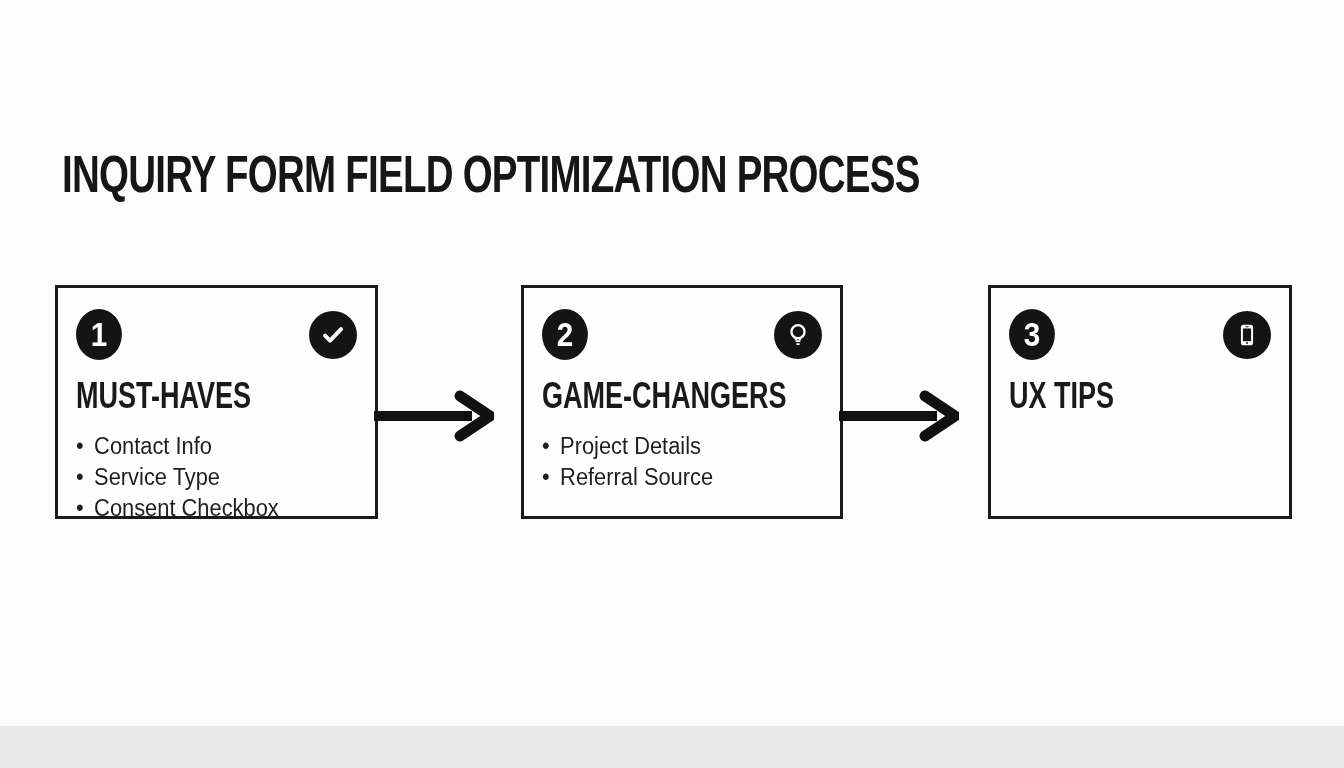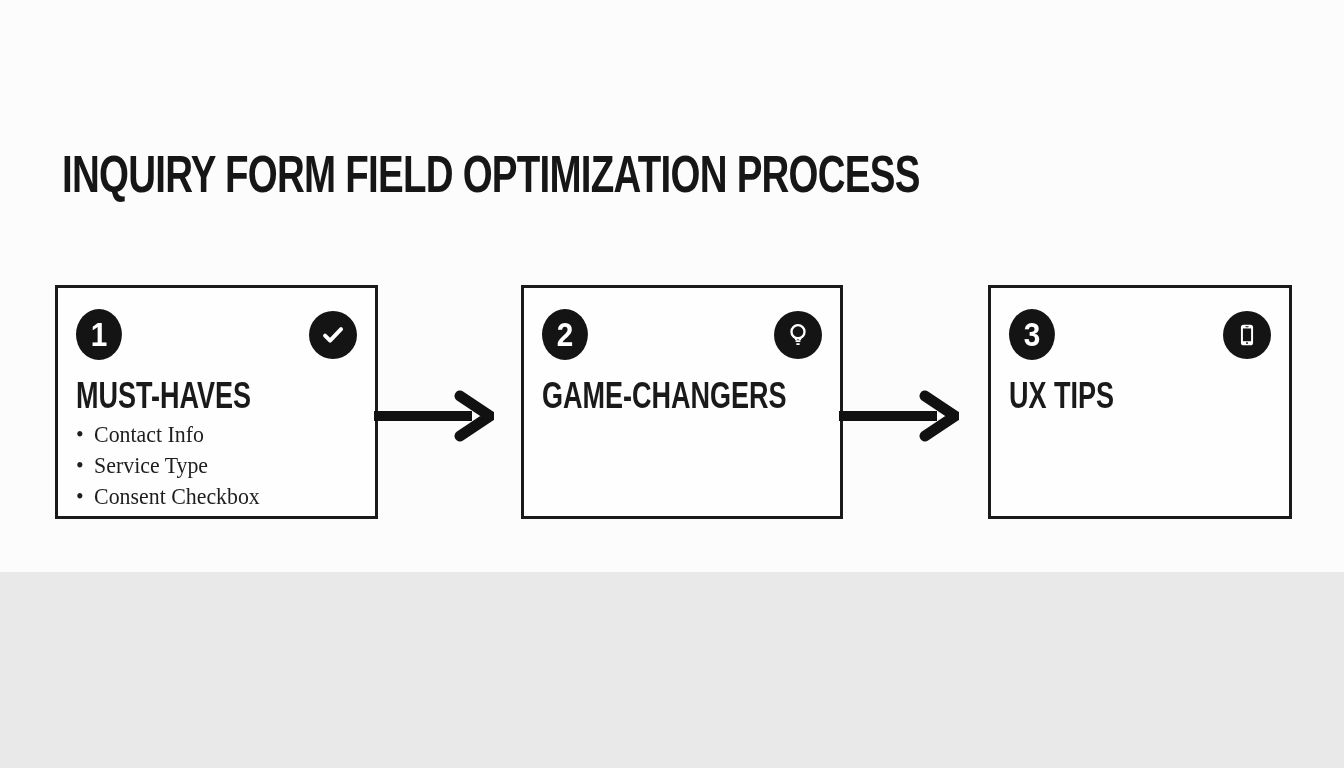--- a/index.html
+++ b/index.html
@@ -3,21 +3,21 @@
 <meta charset="utf-8">
 <style>
   html, body { margin: 0; padding: 0; }
   body {
     font-family: "Liberation Sans", sans-serif;
     background: #e9e9e9;
   }
   .canvas {
     position: relative;
     width: 1344px;
-    height: 572px;
+    height: 726px;
     background: #fcfcfc;
     overflow: hidden;
   }
   .title {
     position: absolute;
     left: 62px;
     top: 148px;
     margin: 0;
     font-size: 52px;
     font-weight: bold;
@@ -73,23 +73,22 @@
     font-size: 37px;
     line-height: 46px;
     font-weight: bold;
     color: #1a1a1a;
     white-space: nowrap;
     transform: scaleX(0.73);
     transform-origin: left center;
   }
   .bullets {
     list-style: none;
-    margin: 0 0 0 0;
+    margin: 12px 0 0 0;
     padding: 0;
-    font-family: Liberation Serif, serif;
   }
   .bullets li {
     font-size: 23px;
     line-height: 31px;
     color: #1e1e1e;
     white-space: nowrap;
     transform: scaleX(0.95);
     transform-origin: left center;
   }
   .bullets li::before {
@@ -140,20 +139,24 @@
       <div class="icon-badge">
         <svg width="28" height="28" viewBox="0 0 24 24">
           <circle cx="12" cy="9.2" r="5.6" stroke="#ffffff" stroke-width="2" fill="none"></circle>
           <path d="M9.9 14.2 L10.4 16.2 M14.1 14.2 L13.6 16.2" stroke="#ffffff" stroke-width="1.8" fill="none"></path>
           <rect x="9.9" y="16.6" width="4.2" height="1.5" rx="0.5" fill="#ffffff"></rect>
           <rect x="10.5" y="19.1" width="3" height="1.4" rx="0.5" fill="#ffffff"></rect>
         </svg>
       </div>
     </div>
     <h2 class="step-heading">GAME-CHANGERS</h2>
+    <ul class="bullets">
+        <li>Project Details</li>
+        <li>Referral Source</li>
+      </ul>
   </section>
 
   <svg class="arrow" style="left:839px;" width="120" height="52" viewBox="0 0 120 52">
     <path d="M0 26 H98" stroke="#111111" stroke-width="10" fill="none"></path>
     <path d="M86 6 L116 26 L86 46" stroke="#111111" stroke-width="11" fill="none" stroke-linecap="round" stroke-linejoin="round"></path>
   </svg>
 
   <section class="step-box" style="left:988px; width:304px;">
     <div class="card-top">
       <div class="num-badge">

